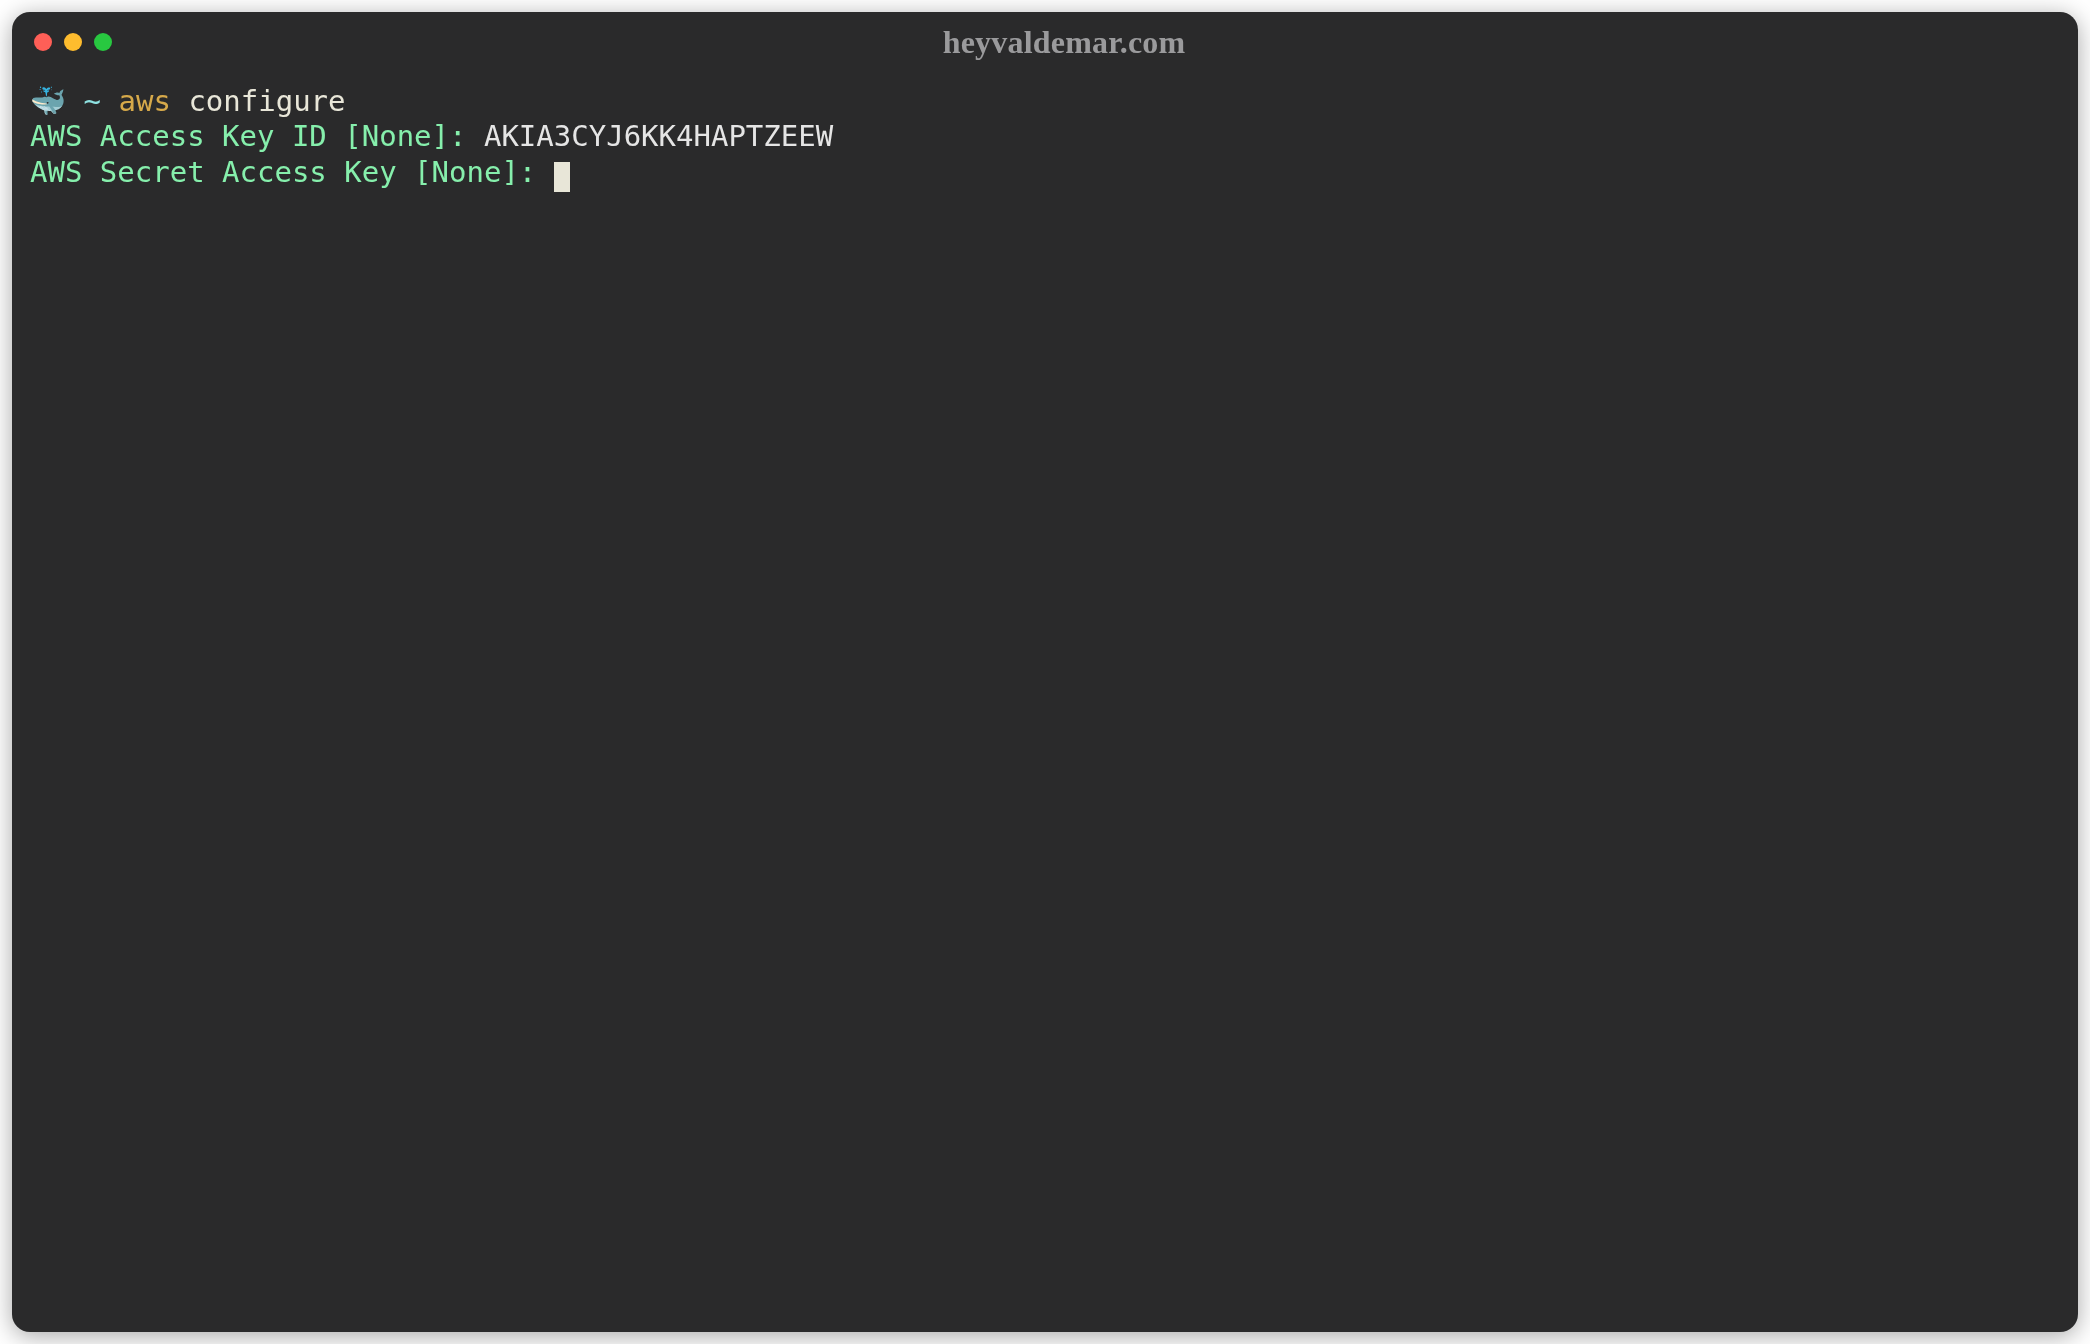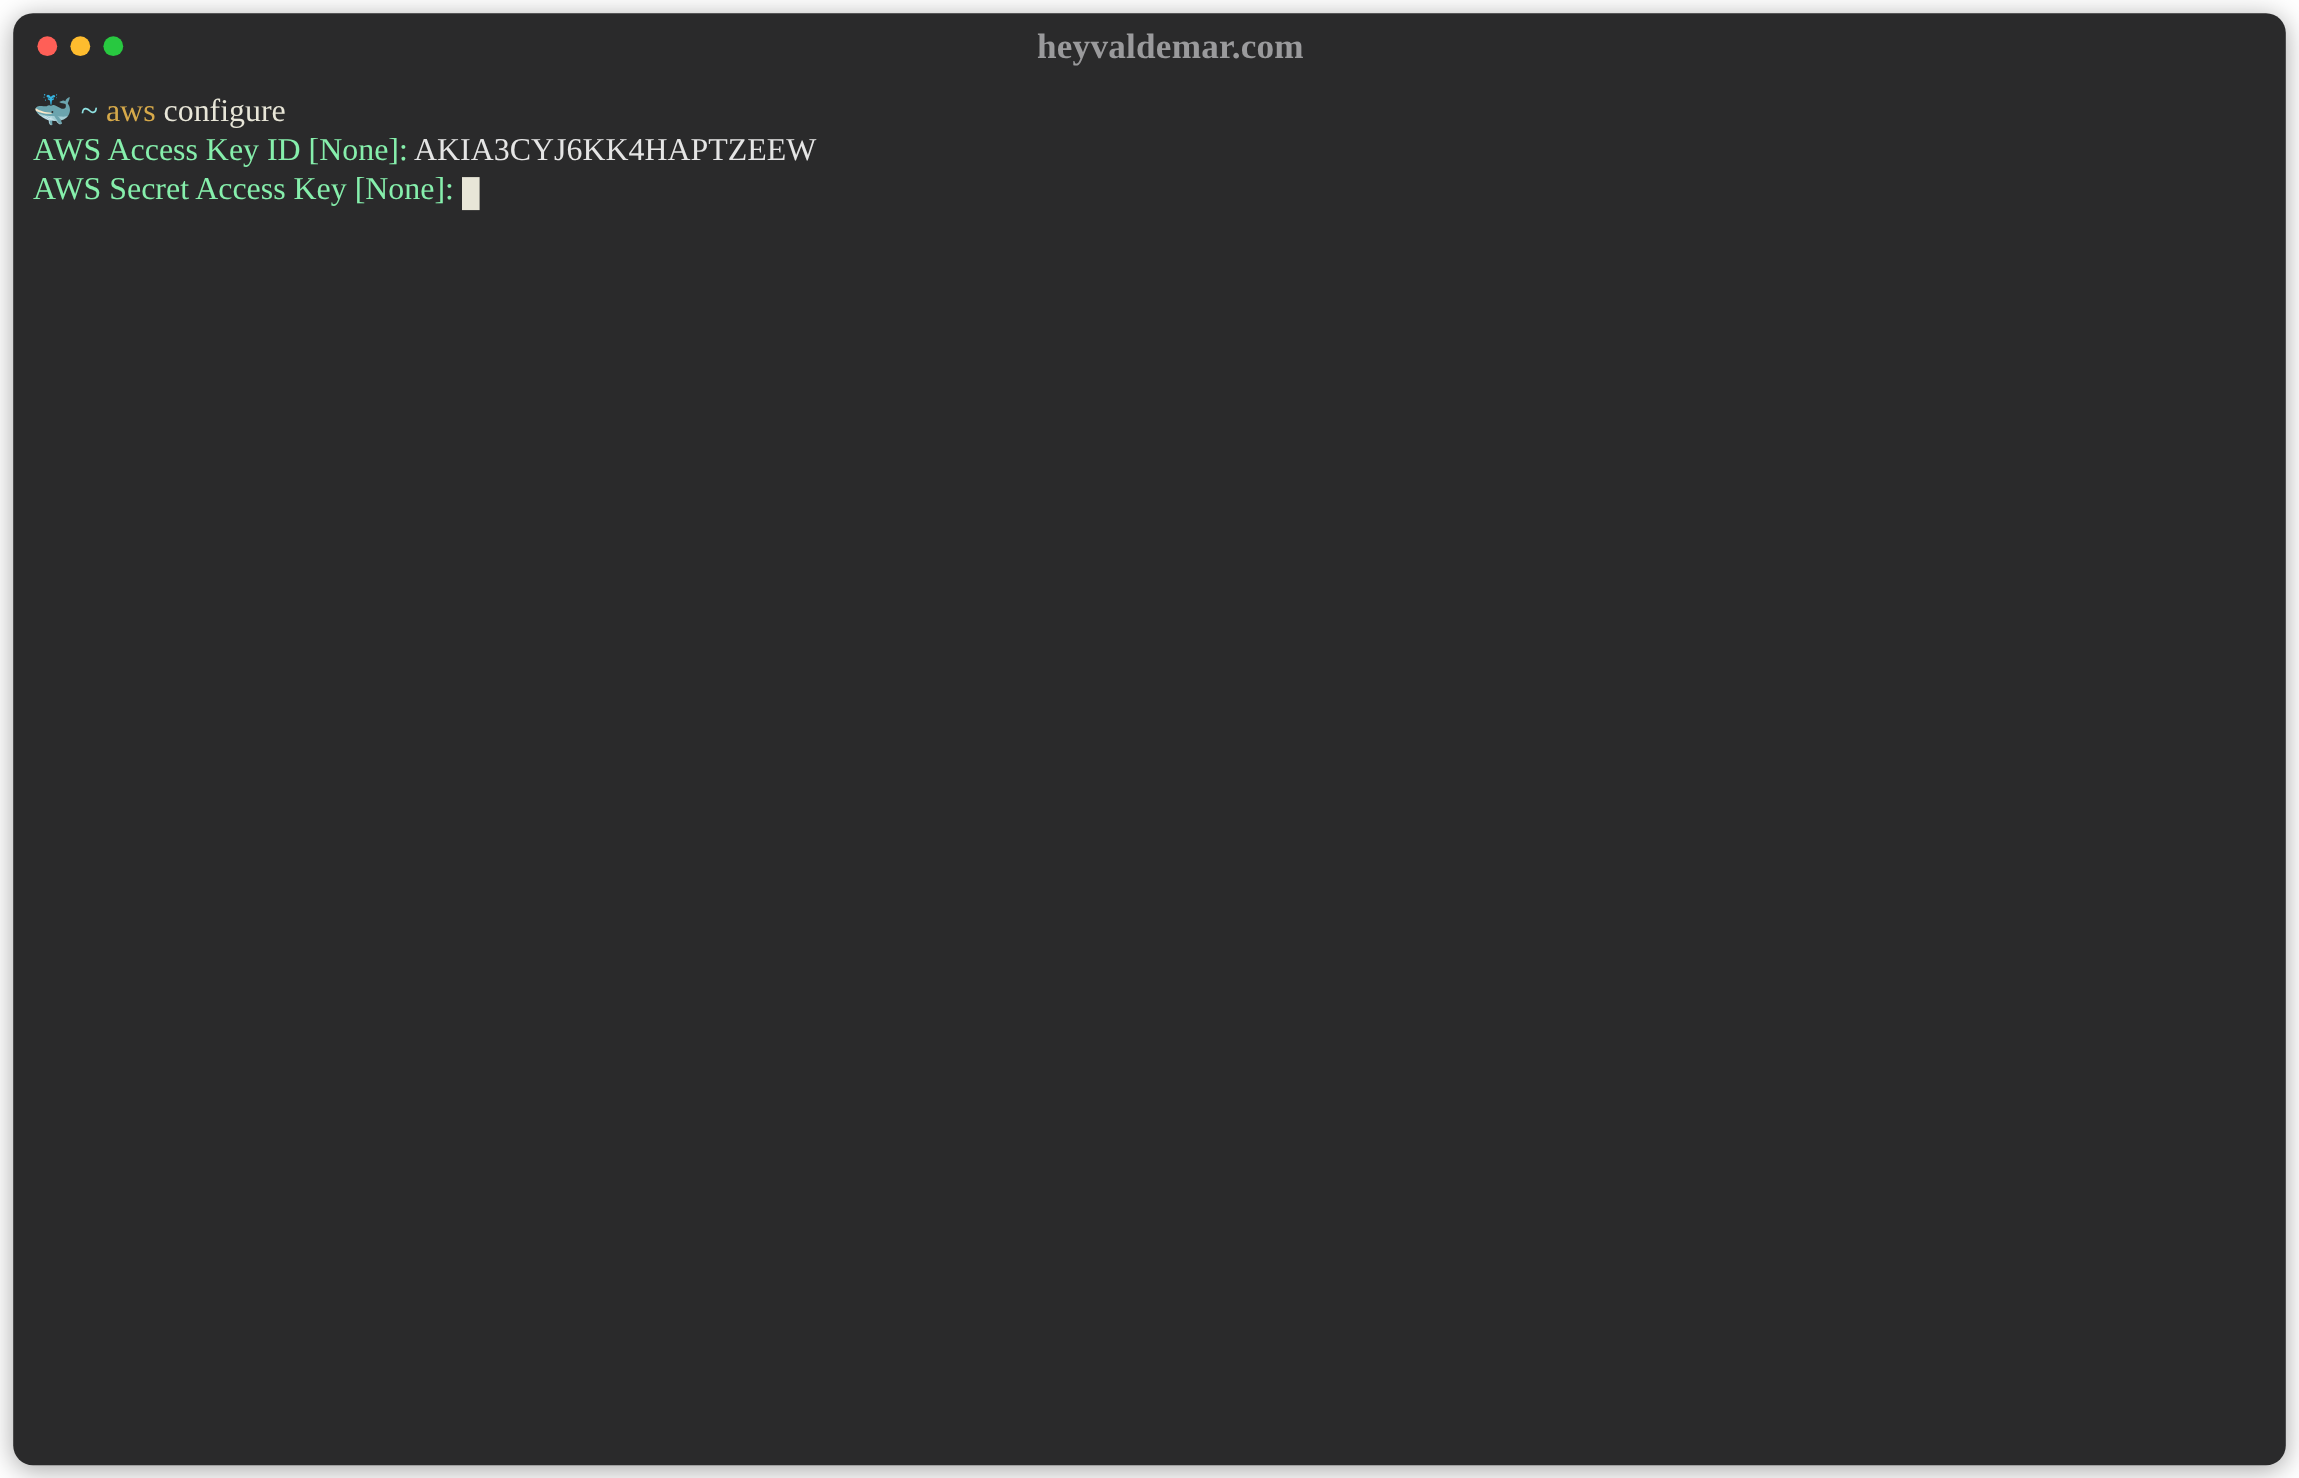--- a/index.html
+++ b/index.html
@@ -59,21 +59,20 @@
       margin-left: 19px;
     }
     .terminal-body {
       flex: 1;
       padding: 12px 18px 18px 18px;
       color: #e8e6d8;
       font-size: 29px;
       line-height: 1.22;
       white-space: pre;
       font-weight: 500;
-      font-family: Liberation Serif, serif;
     }
     .line {
       display: block;
     }
     .prompt-icon {
       display: inline;
     }
     .prompt-tilde {
       color: #8fe2e2;
     }

